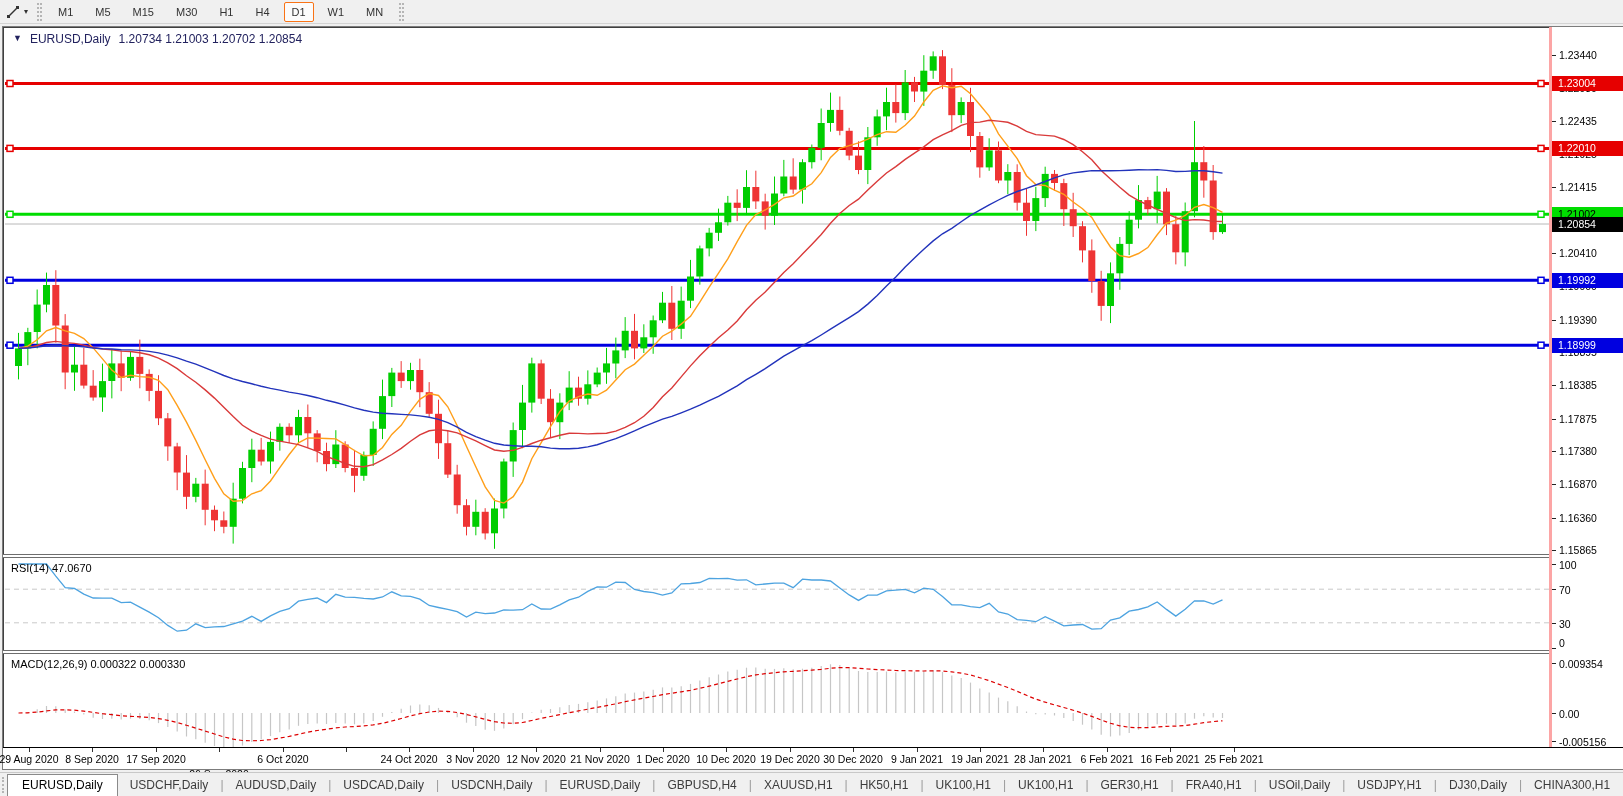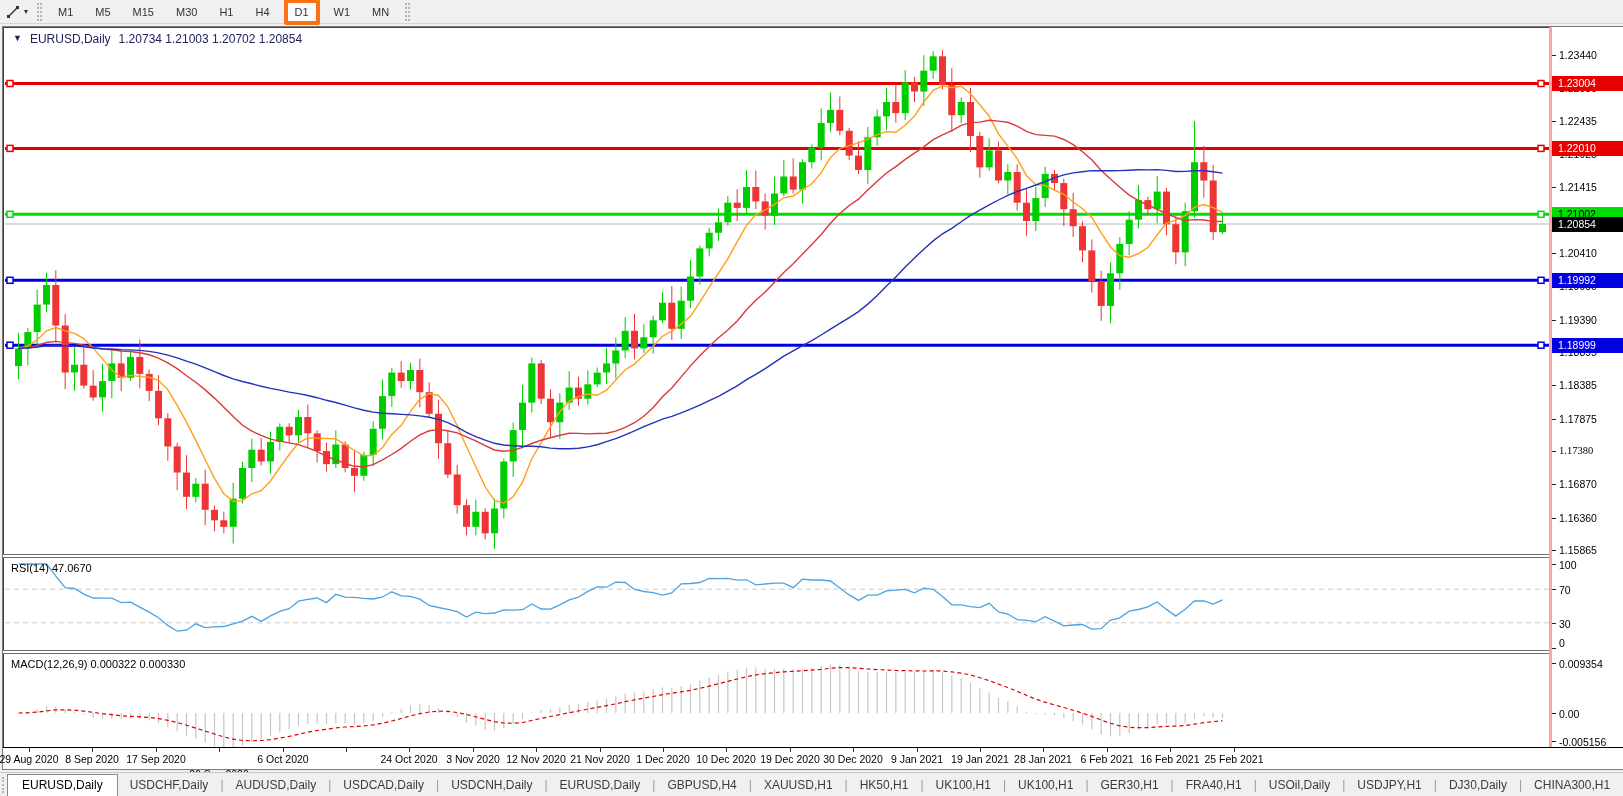--- a/index.html
+++ b/index.html
@@ -11,21 +11,21 @@
   #toolbar { position:absolute; left:0; top:0; width:1623px; height:24px;
              background:#f0f0f0; border-bottom:1px solid #d4d4d4;
              display:flex; align-items:center; }
   .tool-icon { width:20px; height:18px; margin-left:3px; display:flex;
                align-items:center; justify-content:center; }
   .tool-caret { font-size:8px; color:#333; margin:0 4px 0 1px; }
   .grip { width:5px; height:18px; margin:0 5px;
           border-left:2px dotted #b5b5b5; border-right:2px dotted #b5b5b5; }
   .tf-btn { font-size:11px; color:#333; padding:3px 7px; margin:0 3px;
             border:1px solid transparent; border-radius:2px; cursor:default; }
-  .tf-btn.active { background:#fbfbfb; border:4px solid #f97316; }
+  .tf-btn.active { background:#fbfbfb; border:1px solid #f97316; }
 
   
   #chartwin { position:absolute; left:2px; top:26px; width:1621px; height:744px;
               background:#ffffff; border:1px solid #7c7c7c;
               box-shadow:inset 1px 1px 0 #404040; }
   #mainpane   { position:absolute; left:0; top:0; width:1621px; height:527px; }
   #main-svg   { position:absolute; left:0; top:0; }
   #chart-header { position:absolute; left:10px; top:5px; font-size:12px;
                   color:#22225e; display:flex; gap:8px; white-space:nowrap; }
   #chart-header .arr { font-size:9px; margin-top:1px; }
@@ -564,21 +564,21 @@
         <div class="tick-lbl" style="top: 253px;">1.19900</div>
         <div class="tick-dash" style="top: 293px;"></div>
         <div class="tick-lbl" style="top: 287px;">1.19390</div>
         <div class="tick-dash" style="top: 325px;"></div>
         <div class="tick-lbl" style="top: 319px;">1.18895</div>
         <div class="tick-dash" style="top: 358px;"></div>
         <div class="tick-lbl" style="top: 352px;">1.18385</div>
         <div class="tick-dash" style="top: 392px;"></div>
         <div class="tick-lbl" style="top: 386px;">1.17875</div>
         <div class="tick-dash" style="top: 424px;"></div>
-        <div class="tick-lbl" style="top: 418px; font-family: Liberation Serif, serif;">1.17380</div>
+        <div class="tick-lbl" style="top: 418px;">1.17380</div>
         <div class="tick-dash" style="top: 457px;"></div>
         <div class="tick-lbl" style="top: 451px;">1.16870</div>
         <div class="tick-dash" style="top: 491px;"></div>
         <div class="tick-lbl" style="top: 485px;">1.16360</div>
         <div class="tick-dash" style="top: 523px;"></div>
         <div class="tick-lbl" style="top: 517px;">1.15865</div>
         <div class="line-lbl" style="top: 49px; background: rgb(230, 0, 0); color: rgb(255, 255, 255);">1.23004</div>
         <div class="line-lbl" style="top: 114px; background: rgb(230, 0, 0); color: rgb(255, 255, 255);">1.22010</div>
         <div class="line-lbl" style="top: 180px; background: rgb(0, 221, 0); color: rgb(0, 0, 0);">1.21002</div>
         <div class="line-lbl" style="top: 190px; background: rgb(0, 0, 0); color: rgb(255, 255, 255);">1.20854</div>

